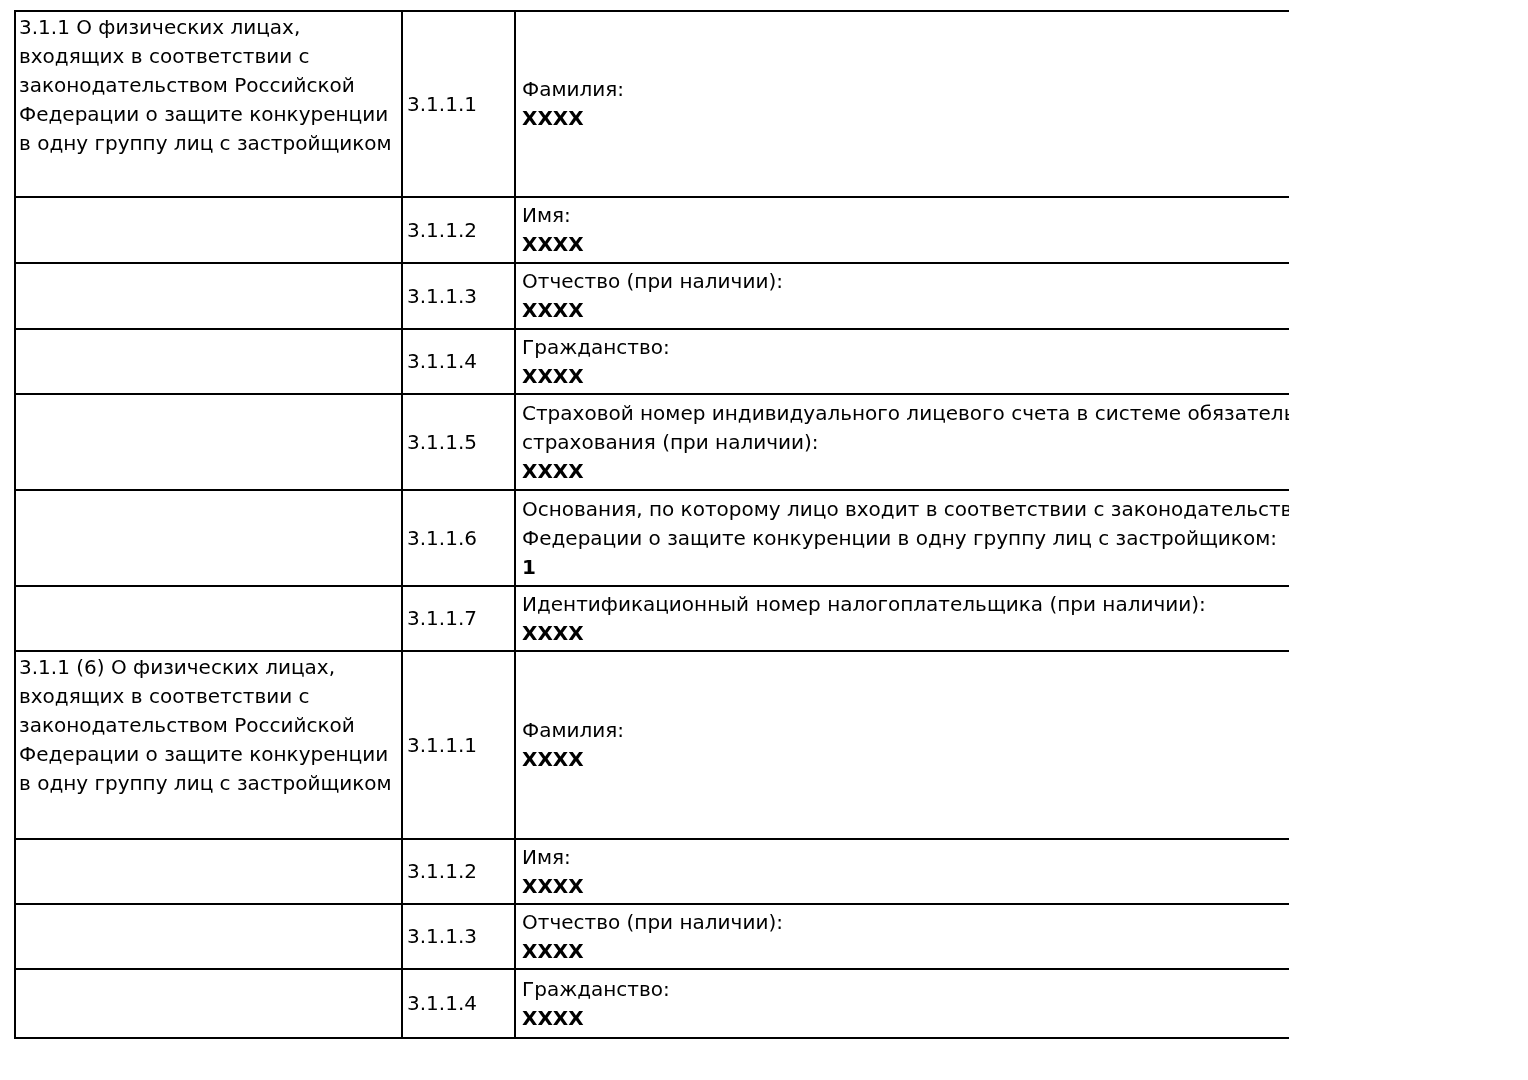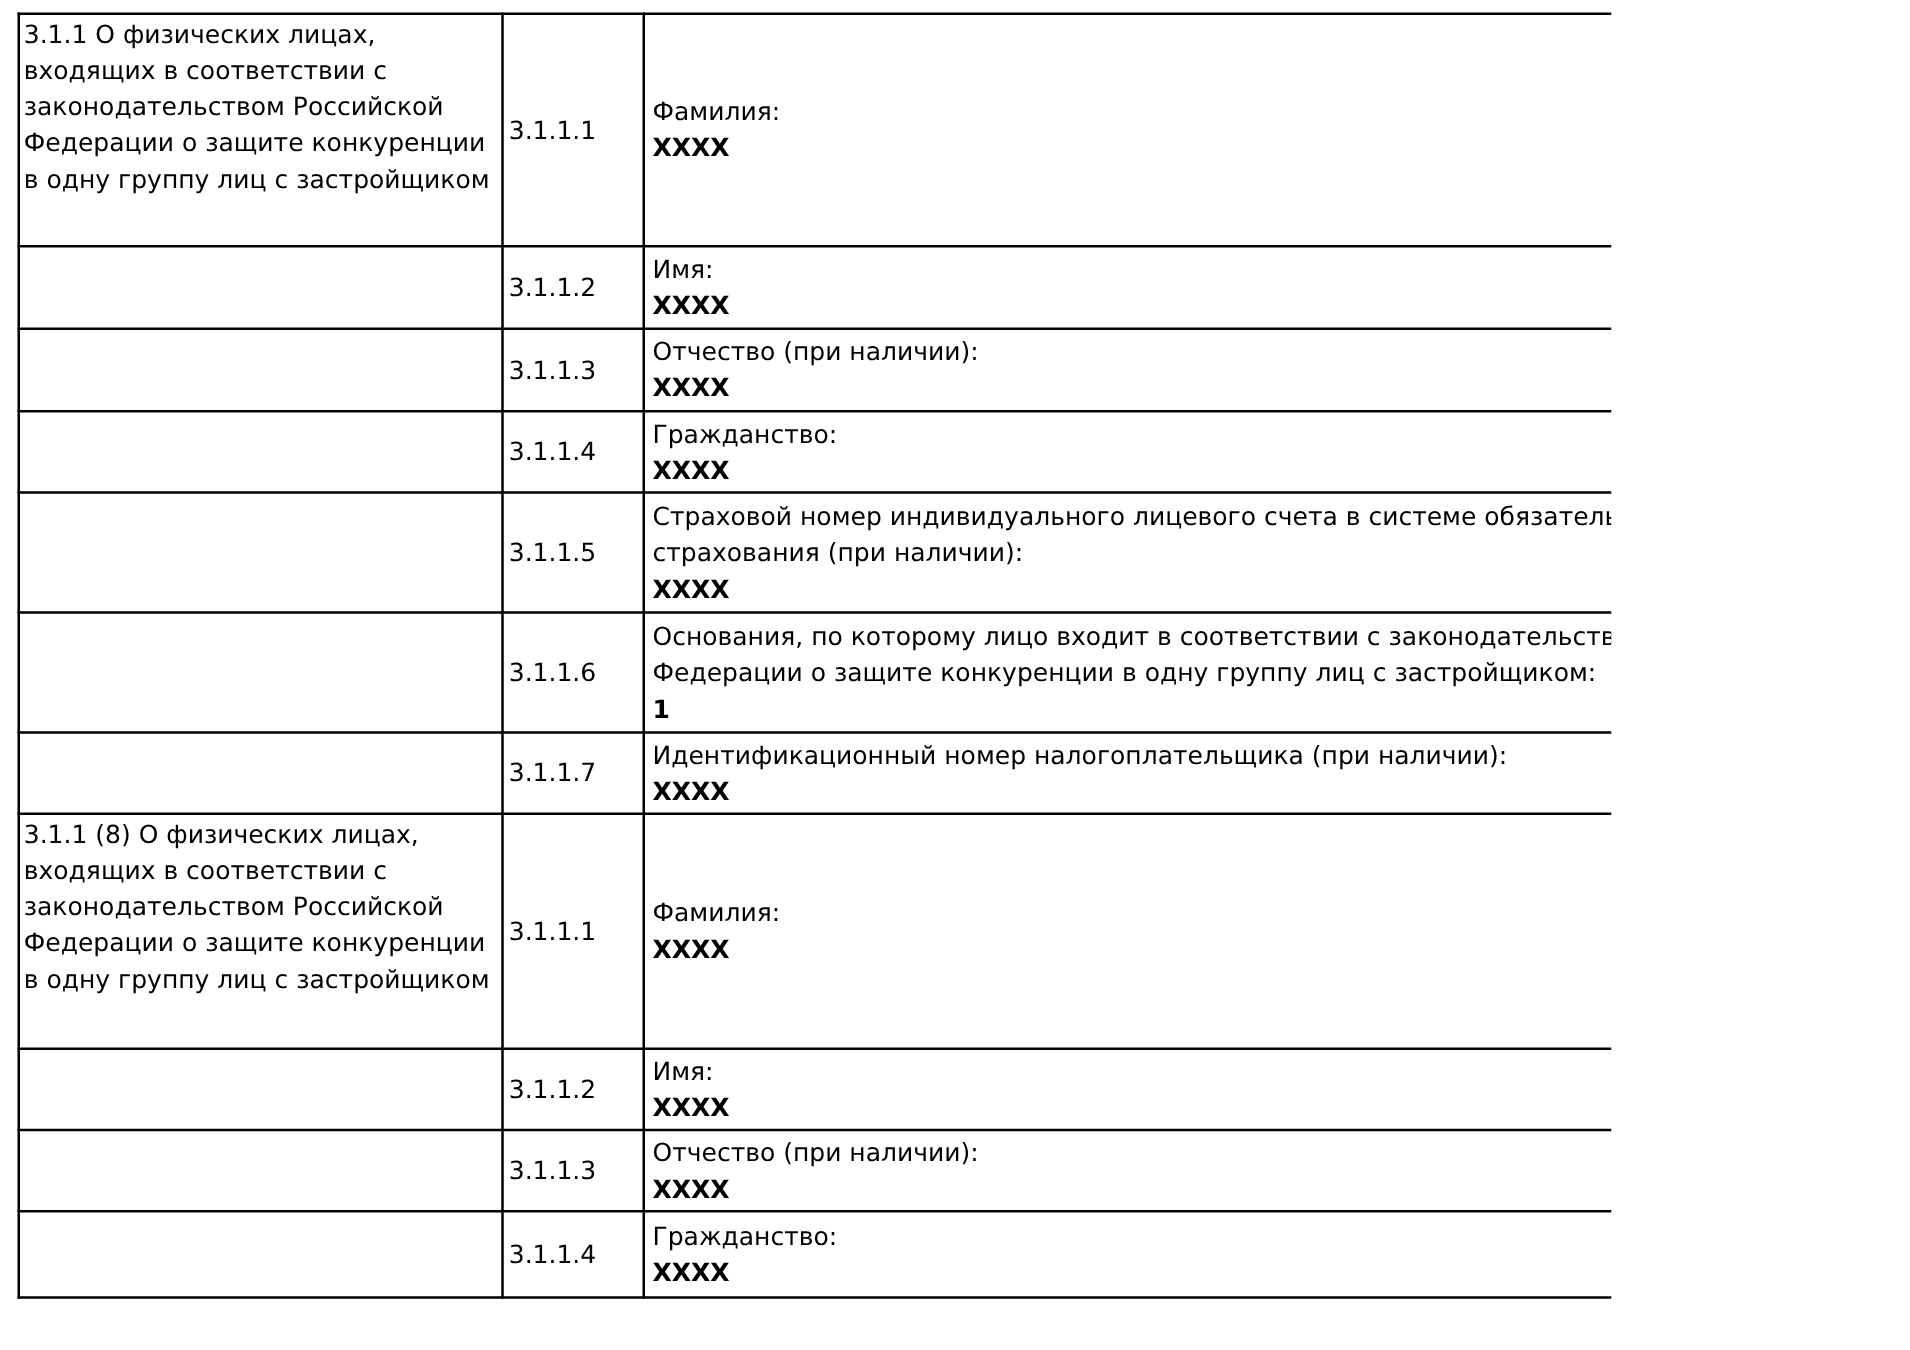--- a/index.html
+++ b/index.html
@@ -120,21 +120,21 @@
       </tr>
       <tr class="r6">
         <td class="section"></td>
         <td class="num">3.1.1.7</td>
         <td class="field">
           <div class="field-label">Идентификационный номер налогоплательщика (при наличии):</div>
           <div class="field-value">XXXX</div>
         </td>
       </tr>
       <tr class="r7">
-        <td class="section">3.1.1 (8) О физических лицах, входящих в соответствии с законодательством Российской Федерации о защите конкуренции в одну группу лиц с застройщиком</td>
+        <td class="section">3.1.1 (6) О физических лицах, входящих в соответствии с законодательством Российской Федерации о защите конкуренции в одну группу лиц с застройщиком</td>
         <td class="num">3.1.1.1</td>
         <td class="field">
           <div class="field-label">Фамилия:</div>
           <div class="field-value">XXXX</div>
         </td>
       </tr>
       <tr class="r8">
         <td class="section"></td>
         <td class="num">3.1.1.2</td>
         <td class="field">

